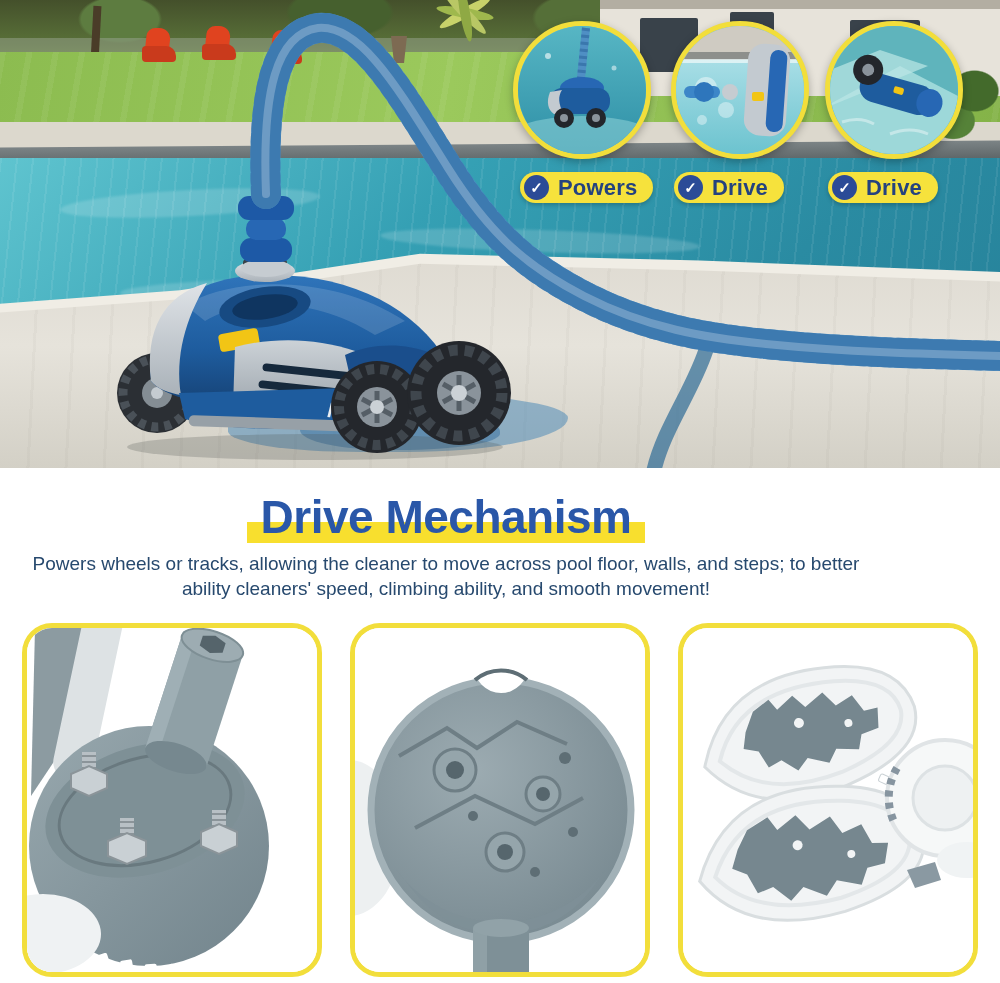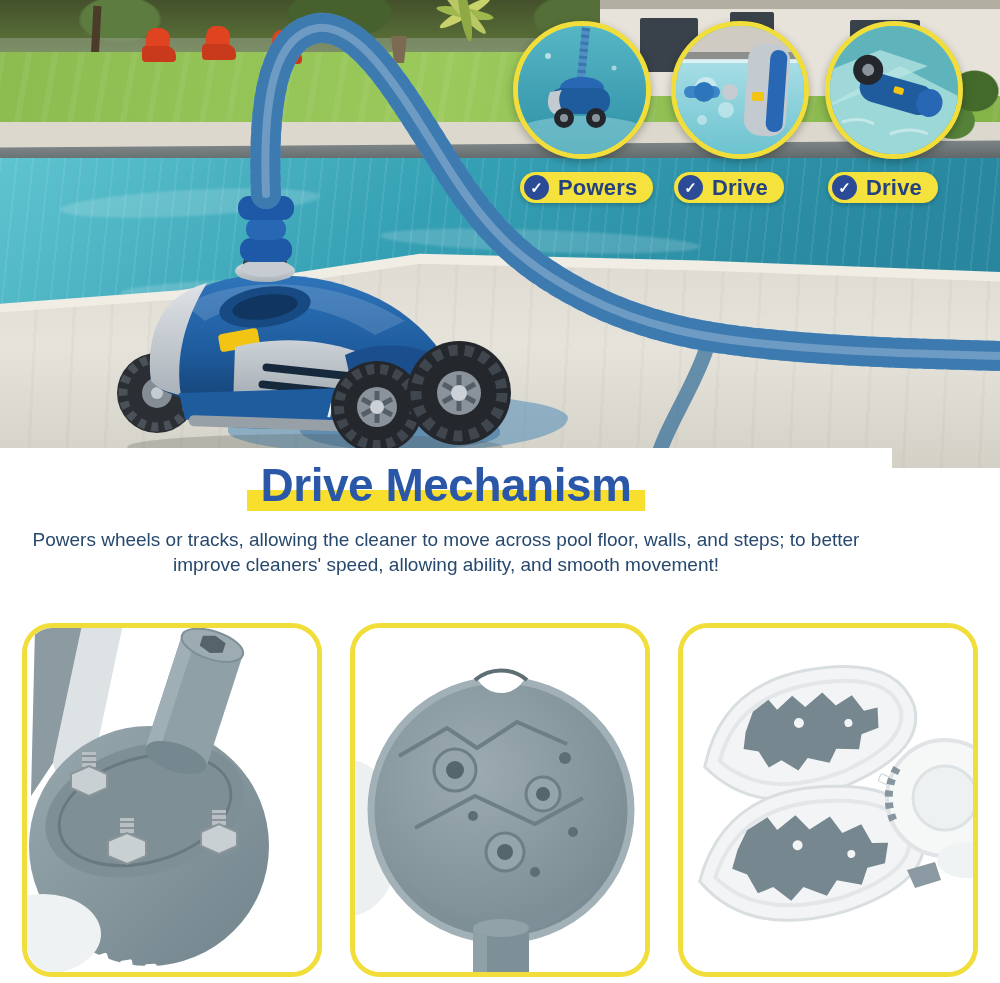--- a/index.html
+++ b/index.html
@@ -60,25 +60,25 @@
   .inset{position:absolute;top:21px;width:138px;height:138px;border:5px solid #f2de3b;border-radius:50%;
     overflow:hidden;box-shadow:0 3px 8px rgba(0,0,0,.28);background:#6cc3cf;}
   .inset svg{position:absolute;left:0;top:0;width:100%;height:100%;}
   
   .badge{position:absolute;top:172px;height:31px;display:flex;align-items:center;gap:9px;
     background:#f6e23c;border-radius:16px;padding:0 16px 0 4px;box-shadow:0 2px 4px rgba(0,0,0,.22);}
   .badge .chk{width:25px;height:25px;border-radius:50%;background:#2b4b97;color:#ffffff;
     display:flex;align-items:center;justify-content:center;font-size:15px;font-weight:bold;}
   .badge .lbl{color:#24427f;font-weight:bold;font-size:22px;letter-spacing:.2px;}
   
-  .copy{position:absolute;left:0;top:448px;width:892px;height:150px;background:#ffffff;text-align:center;}
+  .copy{position:absolute;left:0;top:480px;width:892px;height:150px;background:#ffffff;text-align:center;}
   .title{display:inline-block;margin:12px auto 0;font-size:46px;font-weight:bold;color:#2a57a8;
     letter-spacing:-.5px;line-height:1.1;padding:0 14px;
     background:linear-gradient(180deg, transparent 58%, #f8df2e 58%, #f8df2e 100%);}
-  .desc{margin-top:16px;color:#27496e;font-size:19px;line-height:1.33;font-weight:500;}
+  .desc{margin-top:8px;color:#27496e;font-size:19px;line-height:1.33;font-weight:500;}
   
   .panel{position:absolute;top:623px;width:300px;height:354px;background:#ffffff;
     border:5px solid #f2de3b;border-radius:30px;overflow:hidden;}
   .panel svg{width:100%;height:100%;display:block;}
 </style>
 </head>
 <body>
 
 <div class="stage">
 
@@ -278,21 +278,21 @@
     <div class="badge" style="left:828px;">
       <span class="chk">✓</span>
       <span class="lbl">Drive</span>
     </div>
   </div>
 
   <div class="copy">
     <h1 class="title" style="margin:12px 0 0;">Drive Mechanism</h1>
     <div class="desc">
       <div>Powers wheels or tracks, allowing the cleaner to move across pool floor, walls, and steps; to better</div>
-      <div>improve cleaners' speed, allowing ability, and smooth movement!</div>
+      <div>ability cleaners' speed, climbing ability, and smooth movement!</div>
     </div>
   </div>
 
   <div class="panel" style="left:22px;">
     <svg viewBox="0 0 290 344">
       <defs>
         <linearGradient id="gGray1" x1="0" y1="0" x2="1" y2="1">
           <stop offset="0" stop-color="#98a8ae"></stop>
             <stop offset="1" stop-color="#72848c"></stop>
         </linearGradient>

